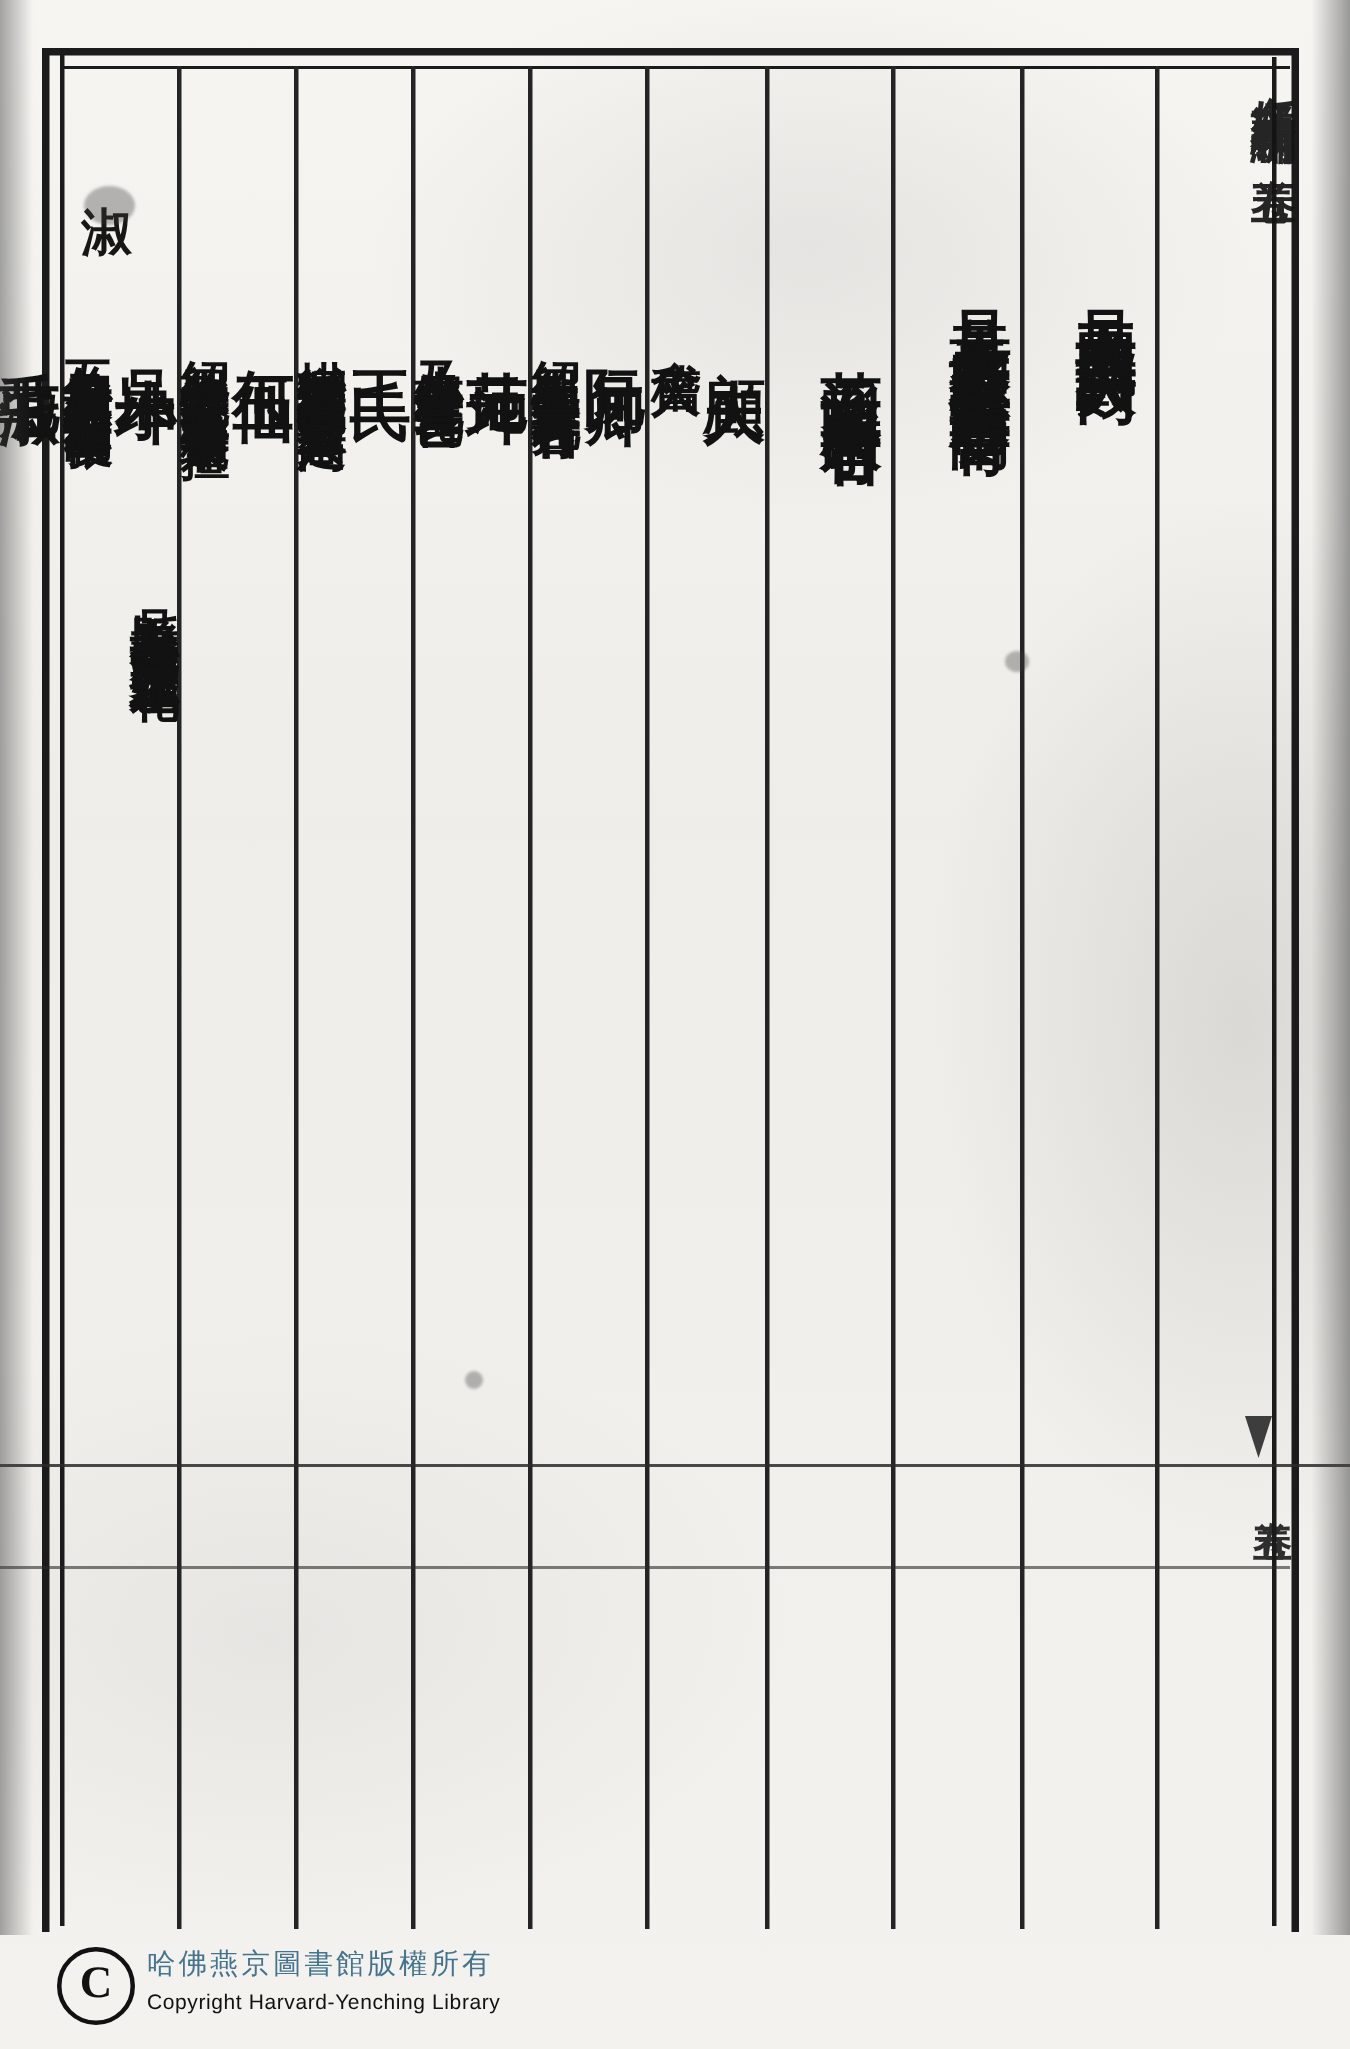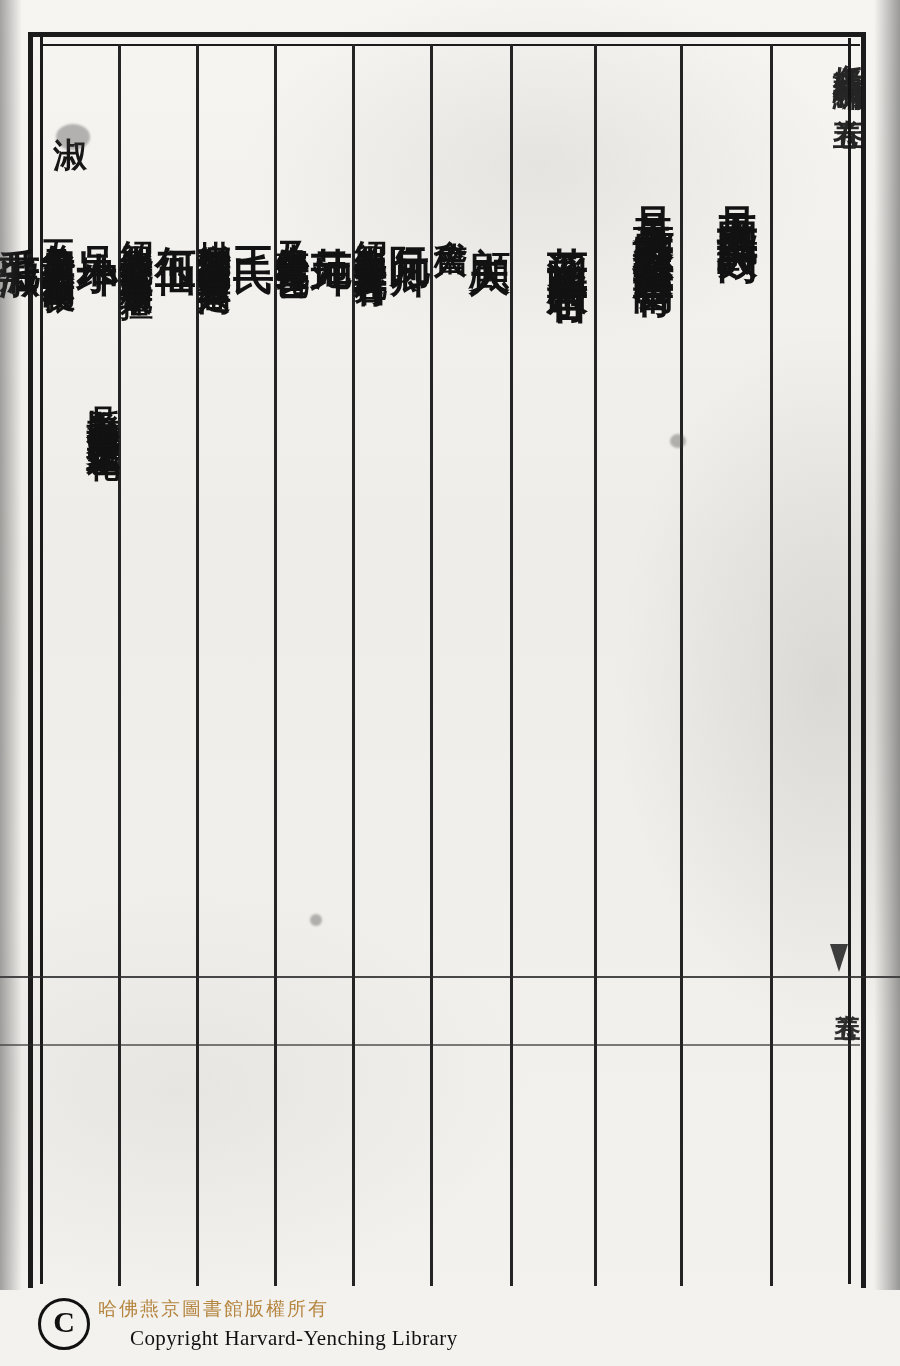--- a/index.html
+++ b/index.html
@@ -182,33 +182,32 @@
     line-height: 42px;
     text-align: center;
     font-weight: 700;
   }
   #stamp-cn {
     position: absolute;
     left: 98px;
     top: 6px;
     font-family: "DejaVu Serif", serif;
     font-size: 19px;
-    color: #a16207;
+    color: #0c4a6e;
     letter-spacing: 2px;
     opacity: .75;
   }
   #stamp-en {
     position: absolute;
     left: 98px;
     top: 36px;
-    font-family: Liberation Serif, serif;
-    font-size: 21px;
+    font-family: Liberation Sans, sans-serif;
+    font-size: 14px;
     color: #111;
     letter-spacing: .4px;
-    margin-left: 32px;
   }
 
   
   #left-edge {
     position: absolute;
     left: 0; top: 0;
     width: 22px; height: 1290px;
     background: linear-gradient(90deg, rgba(60,60,60,.45), rgba(60,60,60,0));
     pointer-events: none;
   }

